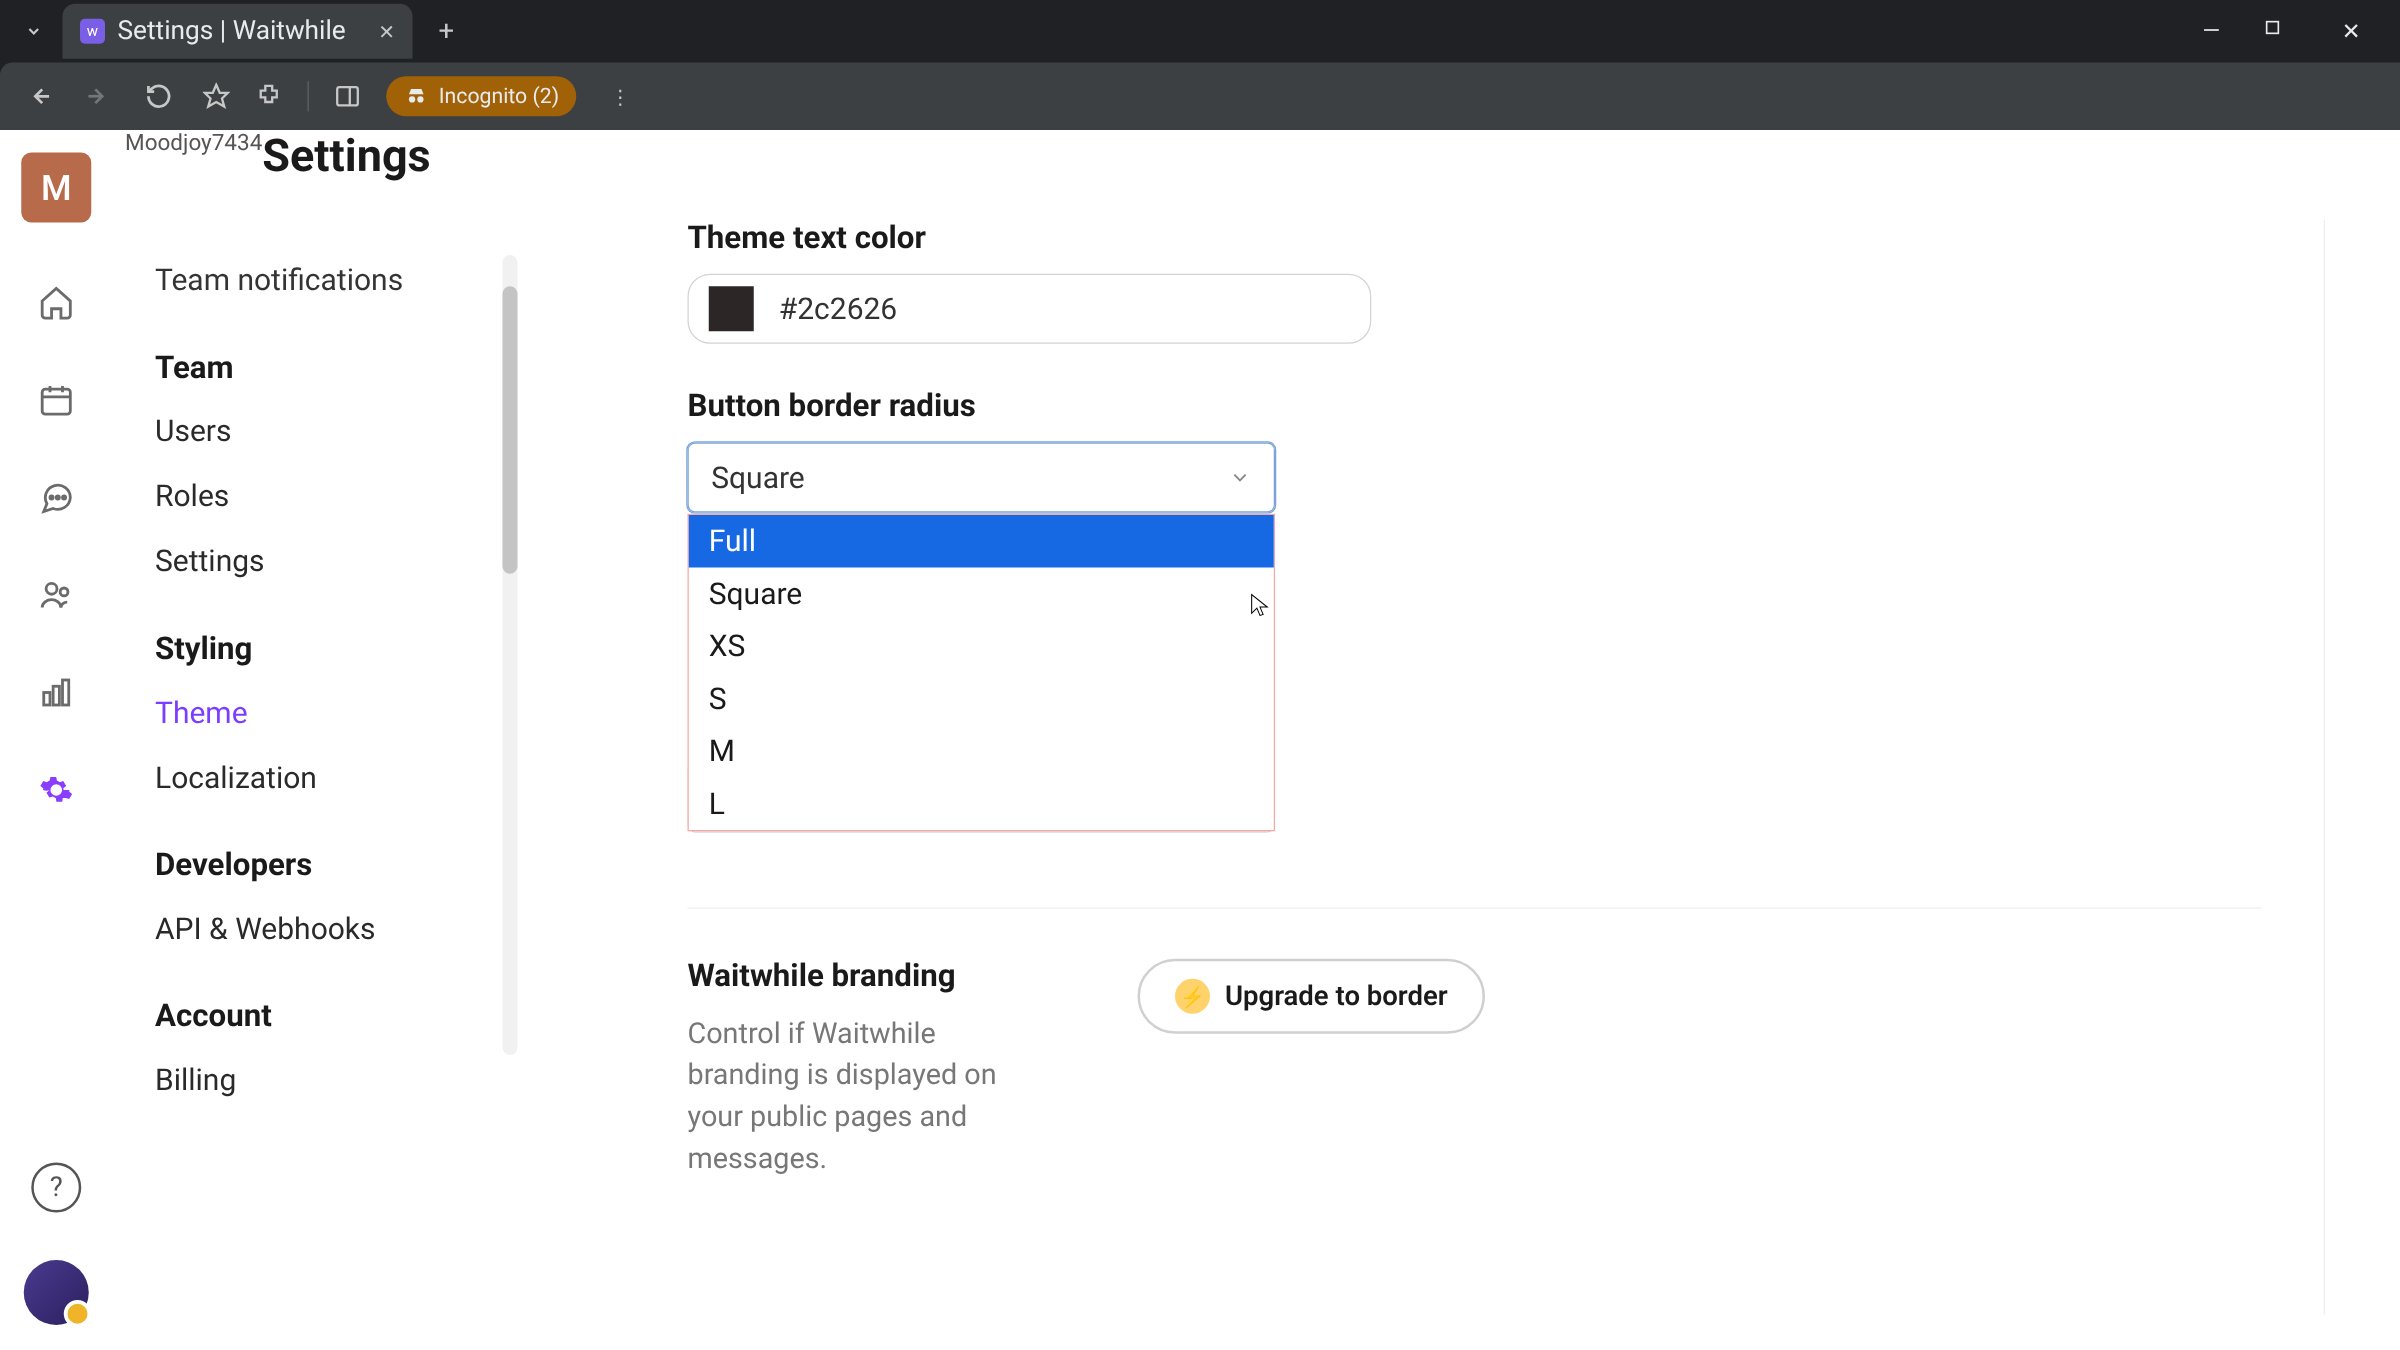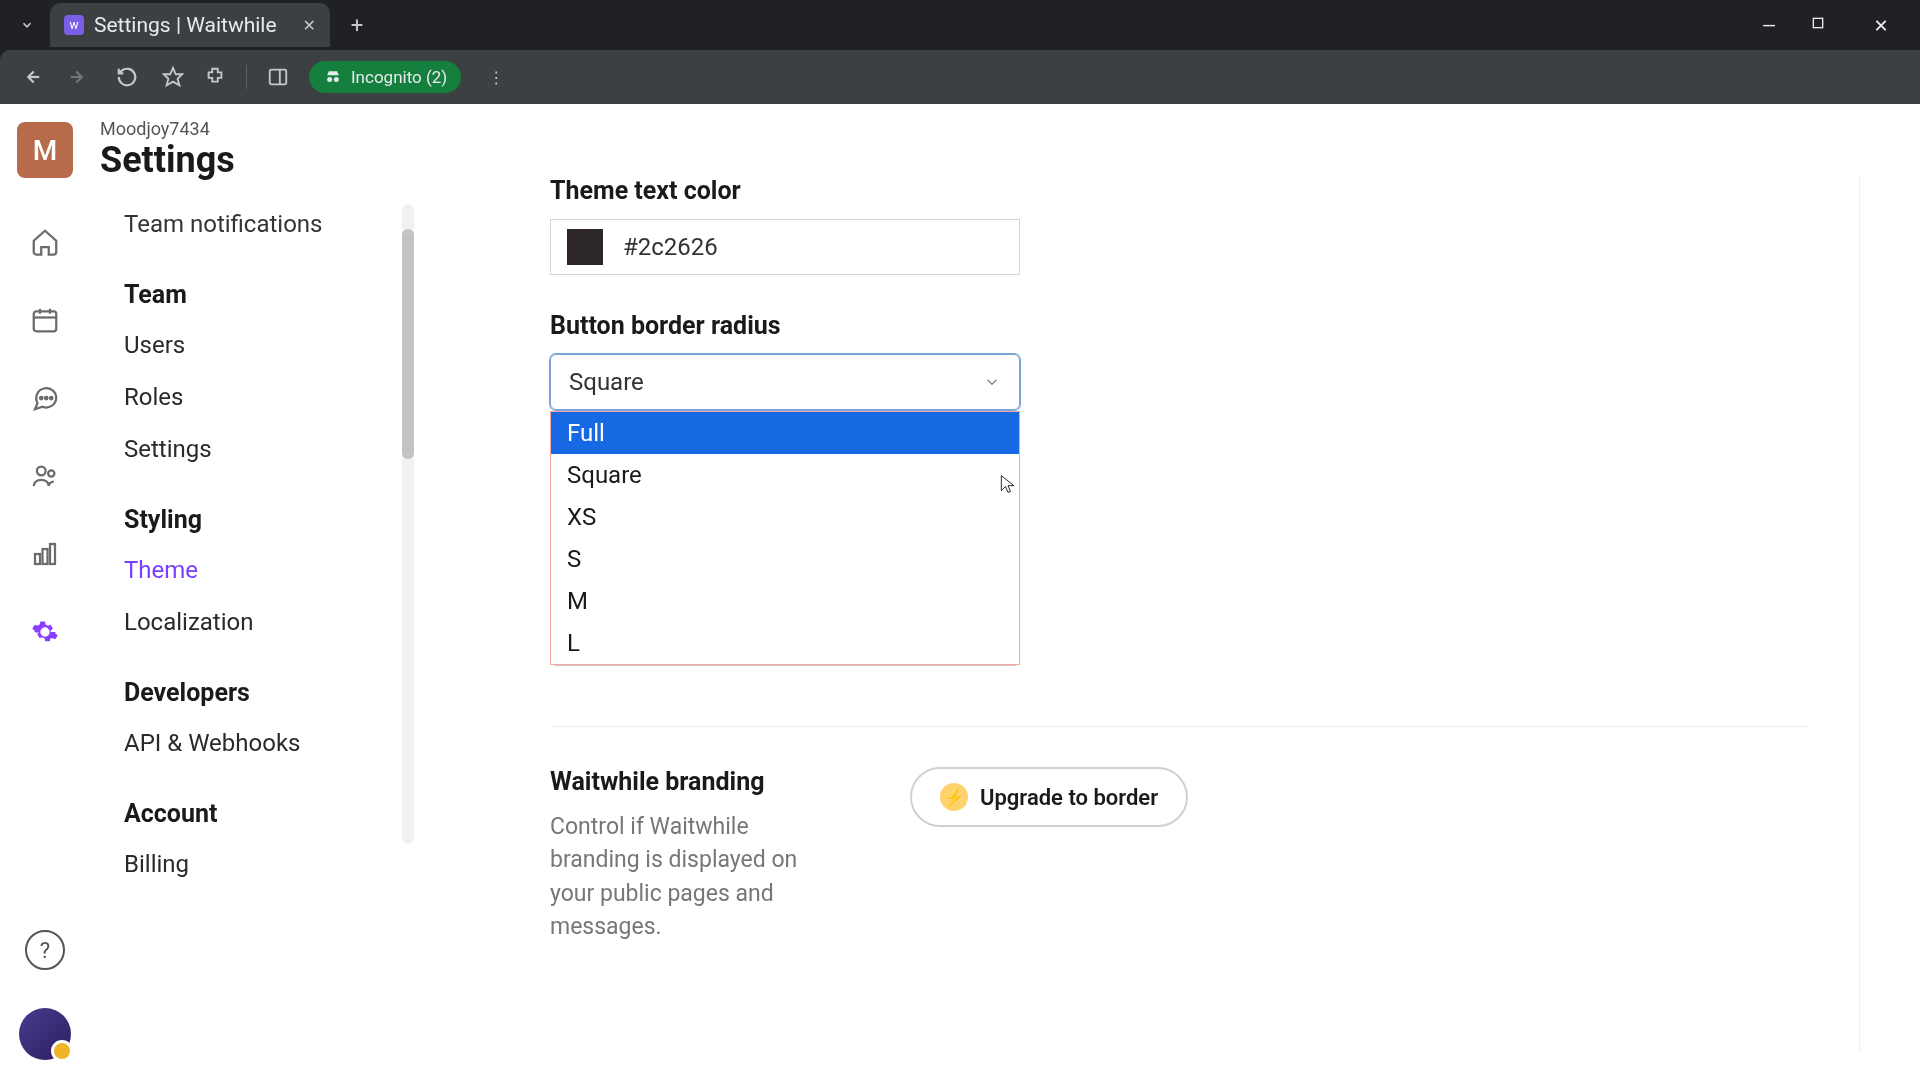--- a/index.html
+++ b/index.html
@@ -57,21 +57,21 @@
 }
 .site-icon {
   width: 24px; height: 24px; display: flex; align-items: center; justify-content: center;
   color: #c7c7c7;
 }
 .url .domain { color: #fff; }
 .url .path { color: #9aa0a6; }
 .addr-actions { display: flex; gap: 20px; align-items: center; color: #c7c7c7; padding: 0 4px; }
 .addr-actions .sep { width: 1px; height: 24px; background: #5f6368; }
 .incognito-chip {
-  display: flex; align-items: center; gap: 8px; background: #15803d;
+  display: flex; align-items: center; gap: 8px; background: #a16207;
   border-radius: 22px; padding: 6px 14px; color: #e8eaed; font-size: 17px;
 }
 .kebab { width: 30px; text-align: center; }
 
 
 .app {
   background: #fff; height: calc(1080px - 104px); display: flex; position: relative;
 }
 
 
@@ -99,21 +99,21 @@
   width: 52px; height: 52px; border-radius: 50%; background: linear-gradient(135deg,#4a3b8f,#2b1f5e);
   margin-bottom: 20px; position: relative;
 }
 .rail-profile::after {
   content: ''; position: absolute; right: -2px; bottom: -2px; width: 16px; height: 16px;
   background: #f0b429; border-radius: 50%; border: 3px solid #fff;
 }
 
 
 .app-header {
-  position: absolute; left: 100px; top: 14px; display: flex; flex-direction: column;
+  position: absolute; left: 100px; top: 0; display: flex; 
 }
 .org-name { font-size: 18px; color: #555; }
 .page-title { font-size: 36px; font-weight: 700; color: #1a1a1a; }
 
 
 .sidebar-wrap {
   width: 330px; padding-top: 100px; padding-left: 14px; position: relative;
 }
 .sidebar {
   background: #fff; border-radius: 6px; padding: 10px 20px 40px 20px;
@@ -147,22 +147,22 @@
   margin-top: 100px; height: calc(100% - 100px); position: relative;
 }
 
 .field-block { margin-bottom: 36px; }
 .field-label {
   font-size: 25px; font-weight: 700; color: #1a1a1a; margin-bottom: 14px;
 }
 .field-label.cut { margin-top: -6px; }
 
 .color-row {
-  display: flex; align-items: center; border: 1px solid #d4d4d4; border-radius: 0;
-  width: 470px; height: 56px; padding: 0 16px; gap: 20px;
+  display: flex; align-items: center; border: 1px solid #d4d4d4; border-radius: 18px;
+  width: 547px; height: 56px; padding: 0 16px; gap: 20px;
 }
 .swatch { width: 36px; height: 36px; background: #2c2626; }
 .color-value { font-size: 24px; color: #333; }
 
 .select {
   border: 1px solid #c7c7c7; border-radius: 6px; width: 470px; height: 56px;
   display: flex; align-items: center; justify-content: space-between; padding: 0 18px;
   font-size: 24px; color: #333; position: relative;
 }
 .select.open { border-color: #7ba5d8; box-shadow: 0 0 0 1px #7ba5d8; }

